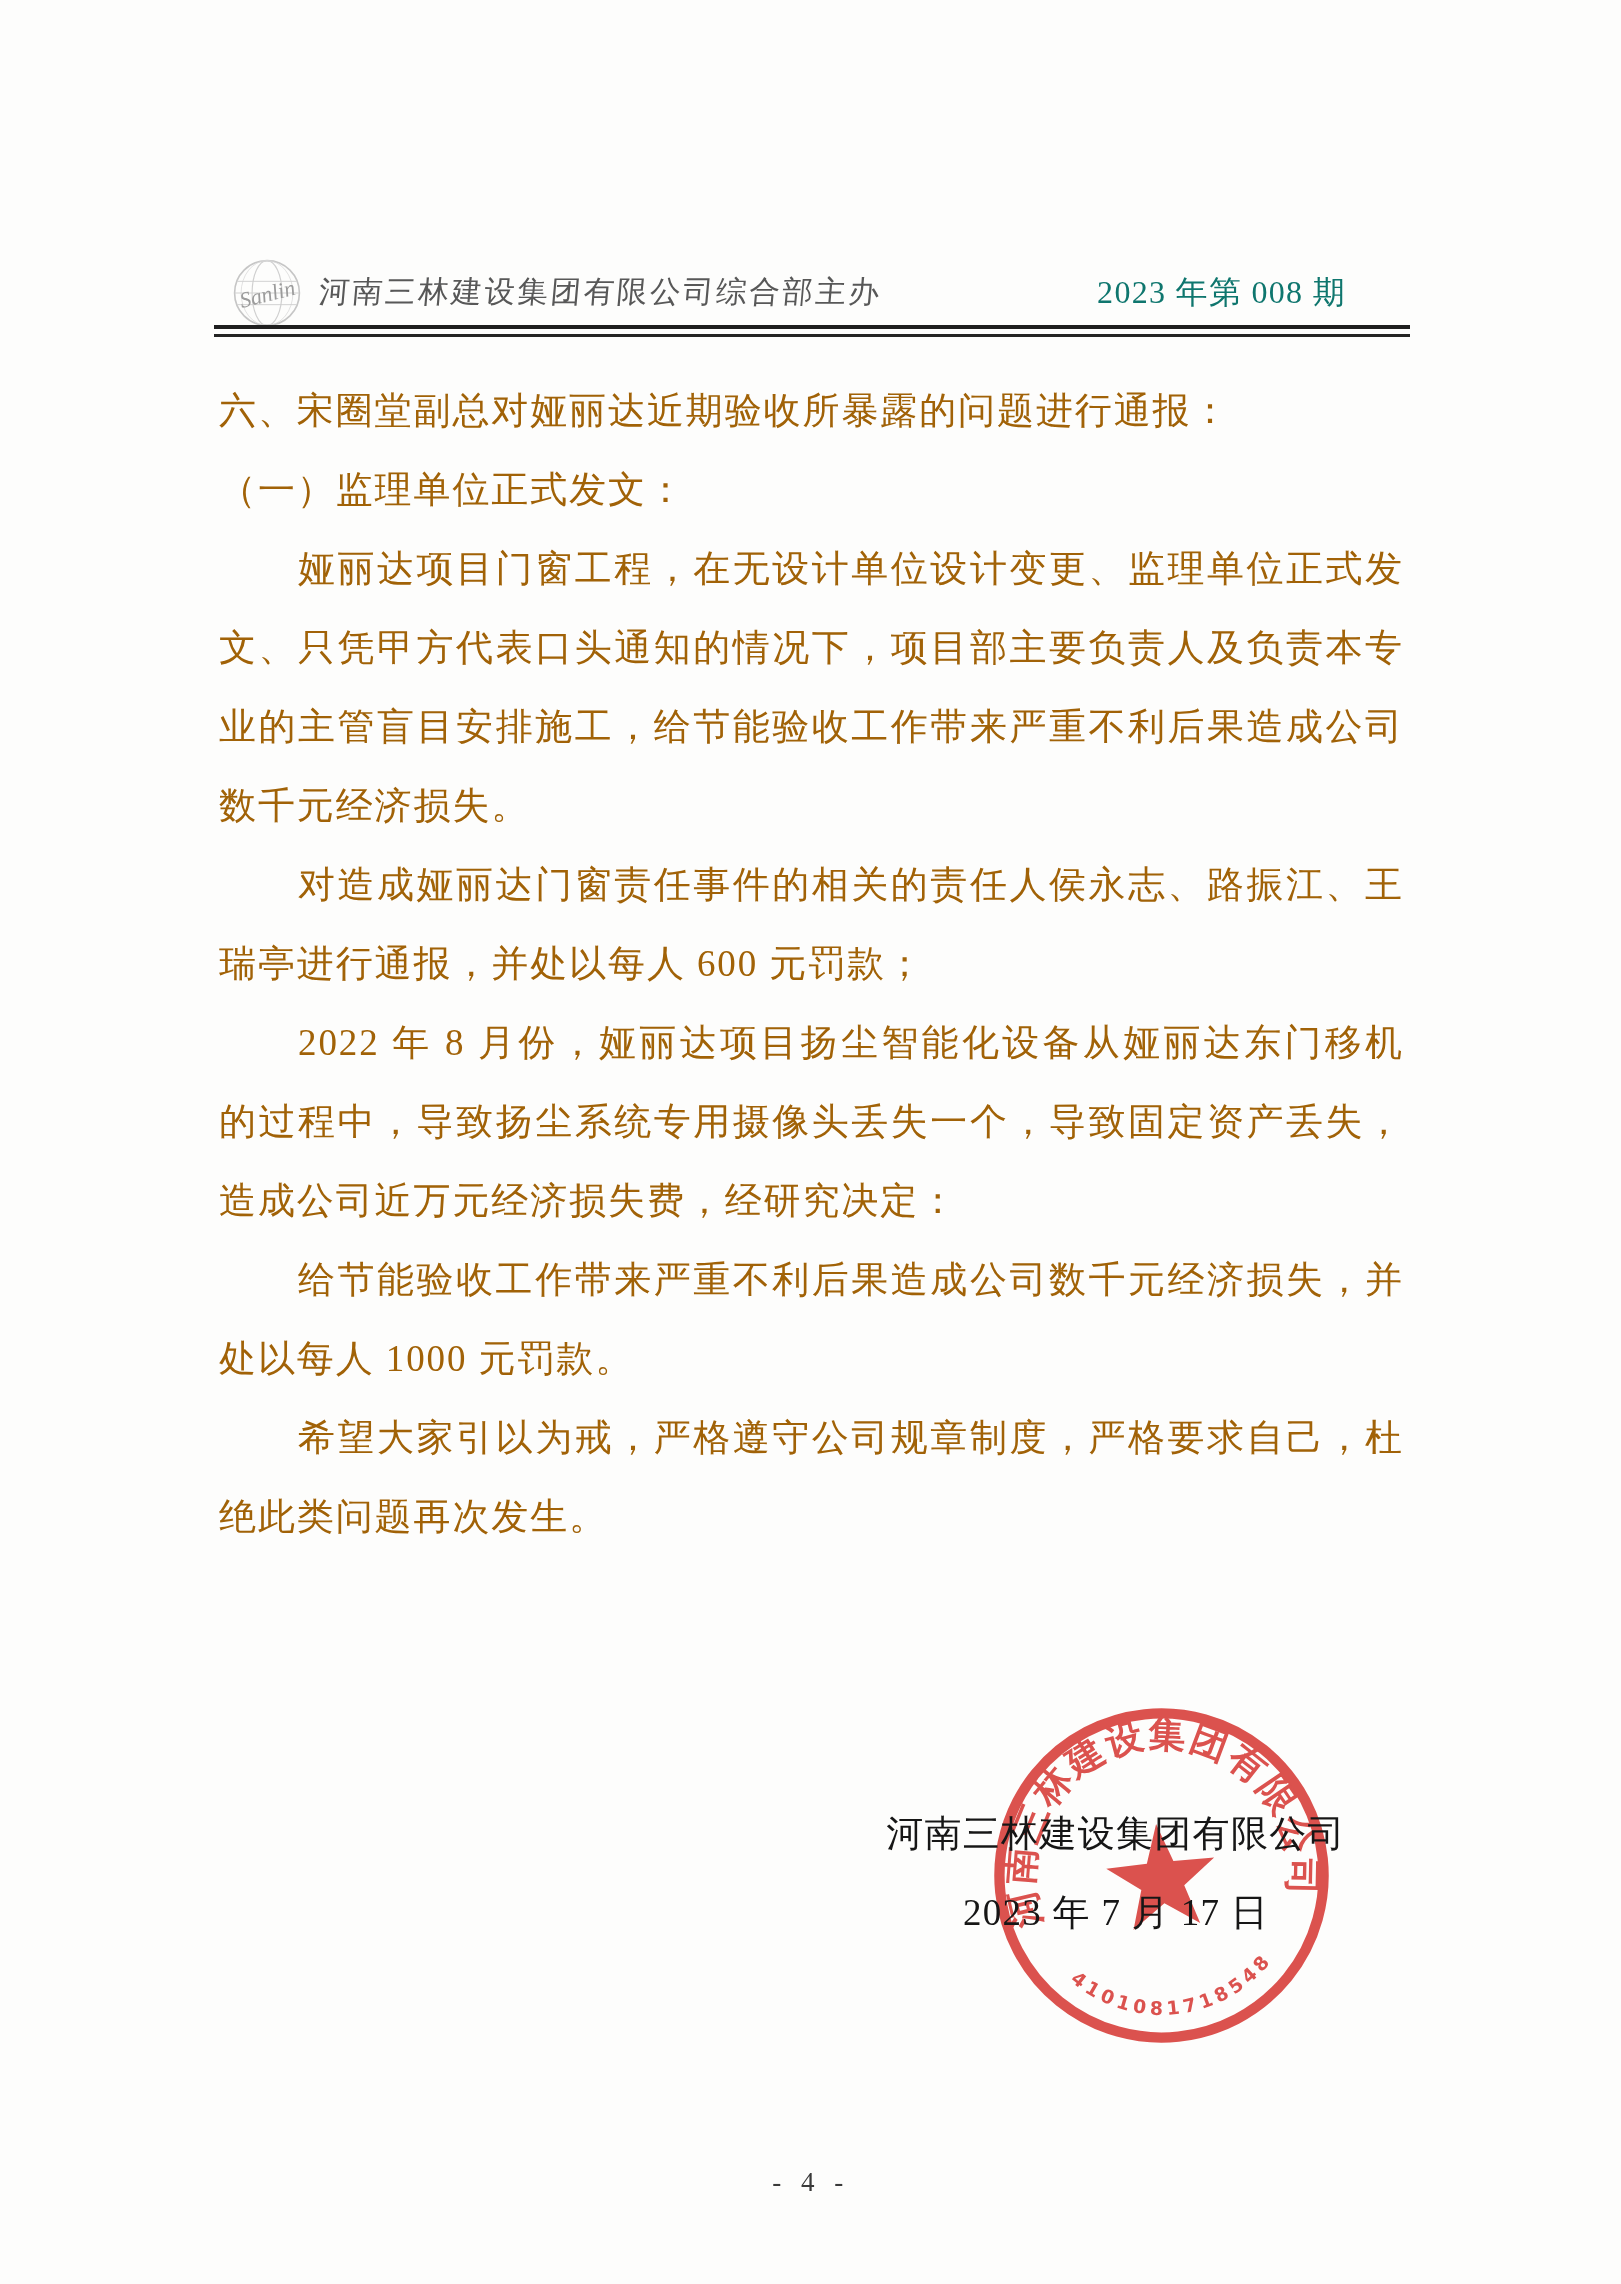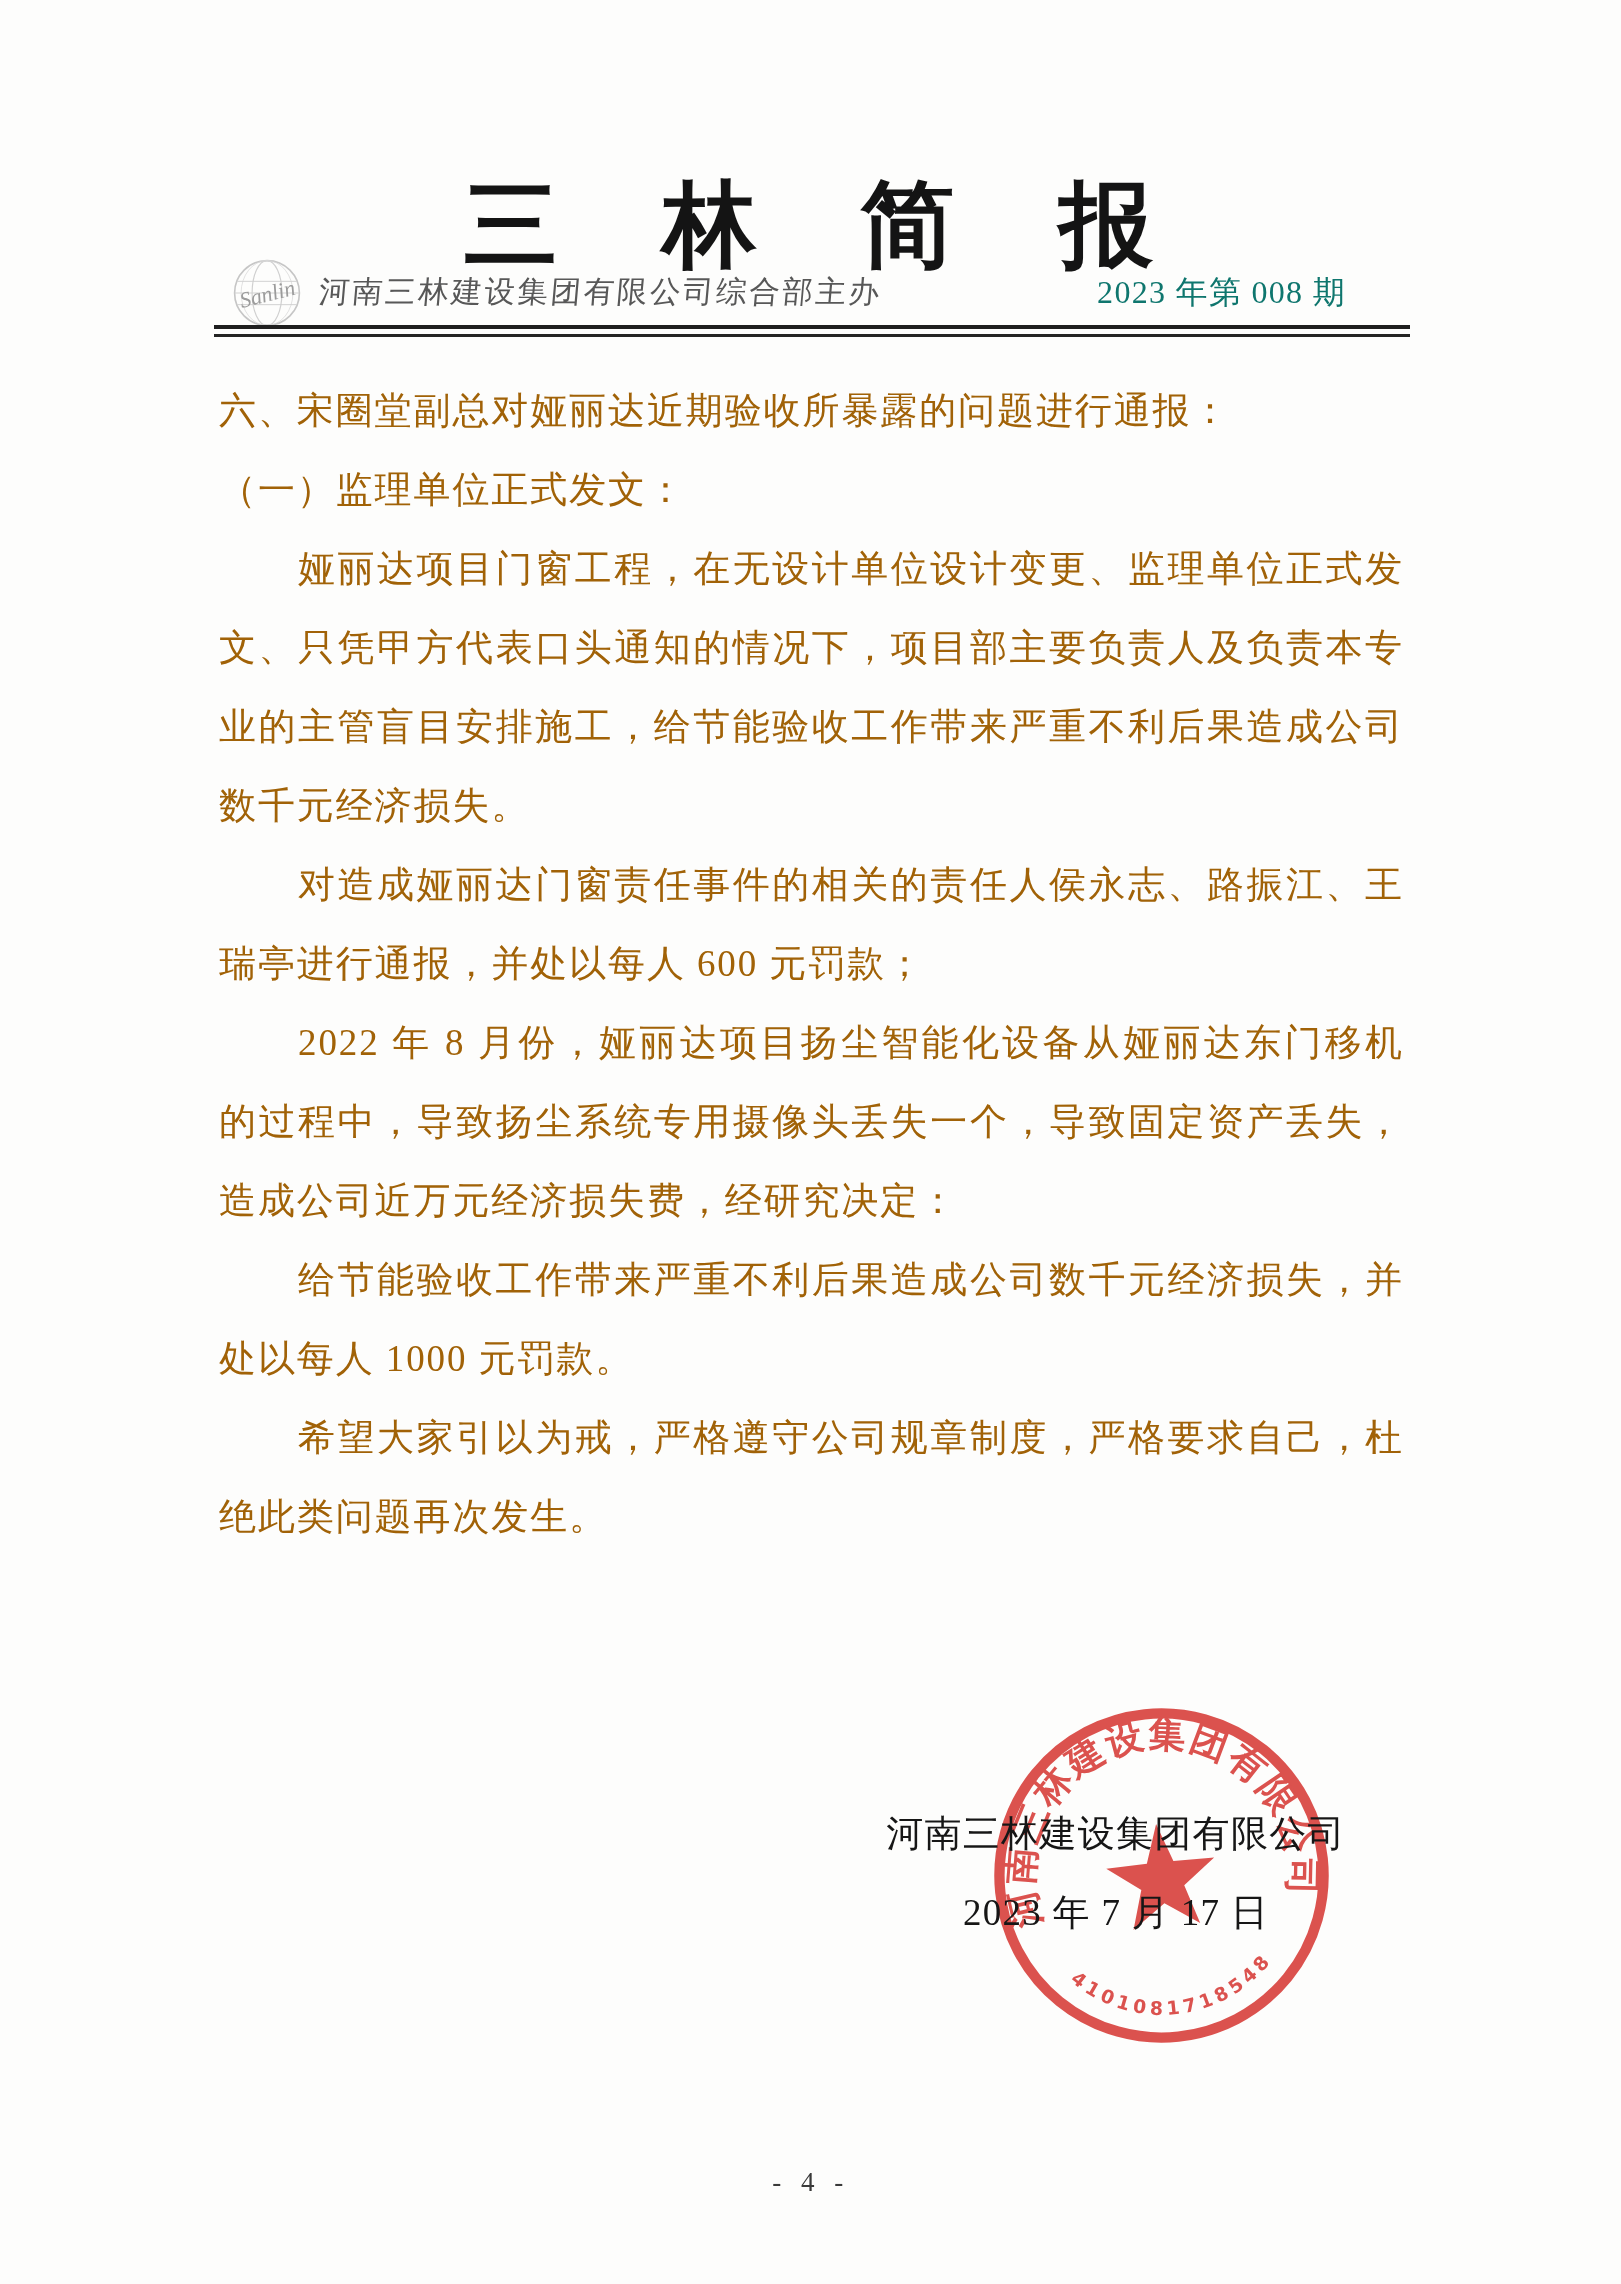--- a/index.html
+++ b/index.html
@@ -40,21 +40,20 @@
   .pagenum{
     position:absolute;top:2167px;left:0;width:100%;text-align:center;
     font-size:27px;color:#3a3a3a;letter-spacing:6.5px;
   }
 </style>
 </head>
 <body>
 
 <div class="page">
 
-  <h1 class="title">三　林　简　报</h1>
 
   <div class="masthead">
     <div class="mast-left">
       <svg width="70" height="70" viewBox="0 0 108 108" aria-hidden="true">
         <circle cx="54" cy="54" r="50" stroke="#c6c6c6" stroke-width="2.5" fill="none"></circle>
         <ellipse cx="54" cy="54" rx="23" ry="50" stroke="#d0d0d0" stroke-width="1.8" fill="none"></ellipse>
         <ellipse cx="54" cy="54" rx="40" ry="50" stroke="#dadada" stroke-width="1.2" fill="none"></ellipse>
         <path d="M8 36 H100 M4 54 H104 M8 72 H100" stroke="#d0d0d0" stroke-width="1.5" fill="none"></path>
         <text x="54" y="67" text-anchor="middle" font-size="34" font-style="italic" font-family="Liberation Serif, DejaVu Serif, serif" fill="#9b9b9b" transform="rotate(-14 54 54)">Sanlin</text>
       </svg>

